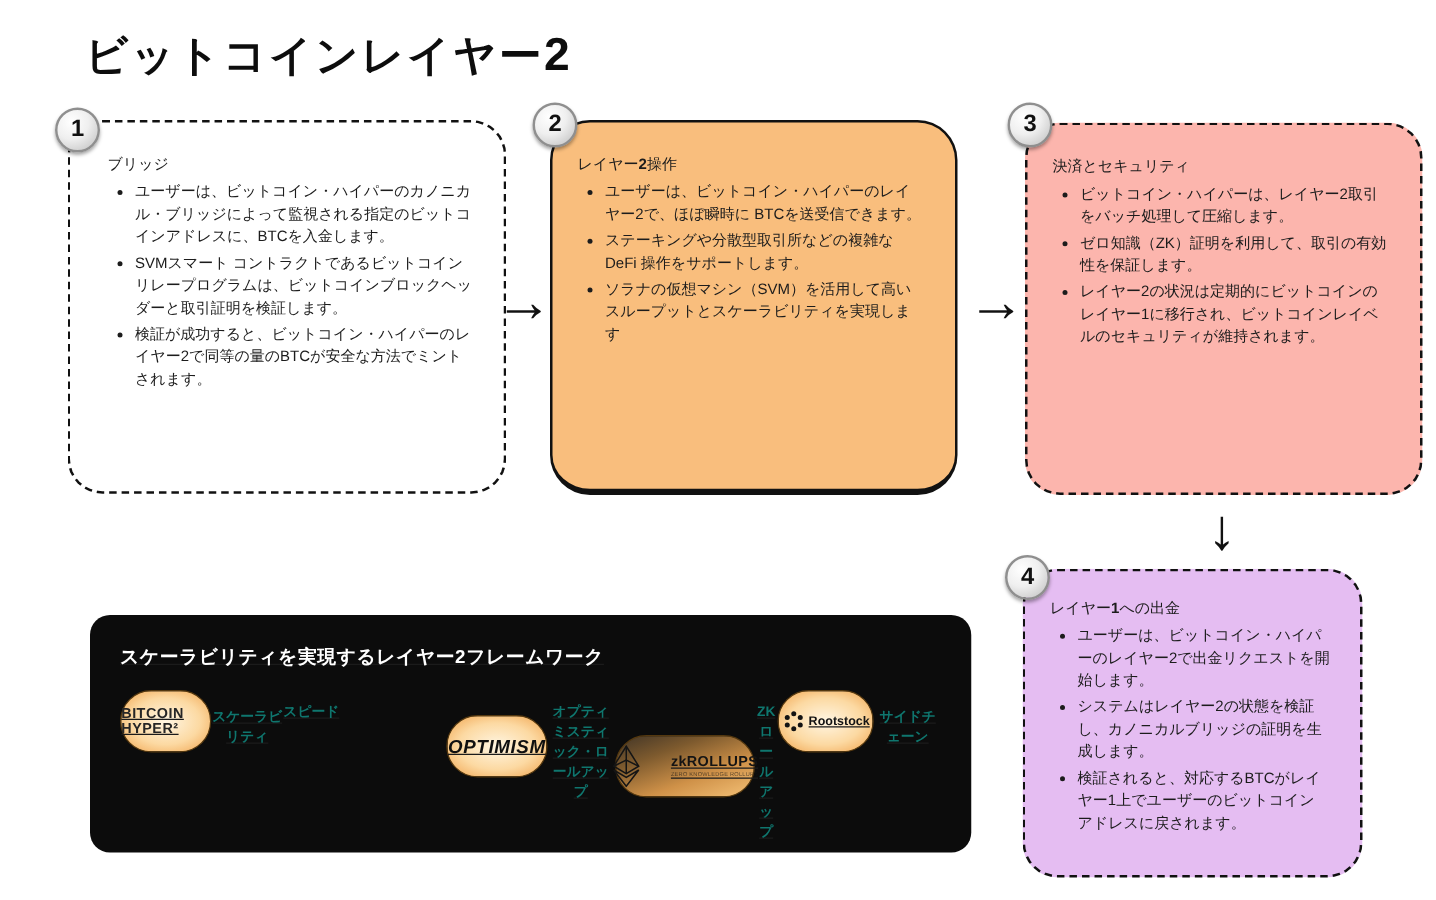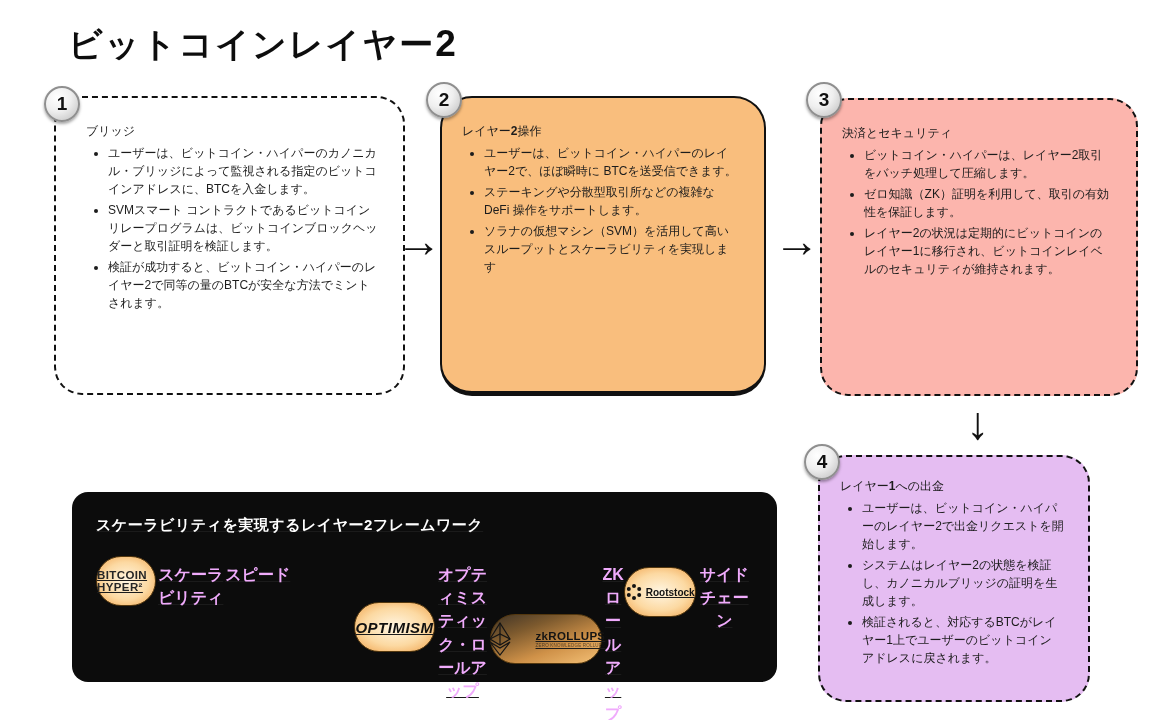--- a/index.html
+++ b/index.html
@@ -61,21 +61,21 @@
   .logo-cell{display:flex;flex-direction:row;align-items:center;width:136px;}
   .pill{
     width:112px;height:50px;border-radius:25px;display:flex;align-items:center;justify-content:center;
     background:radial-gradient(ellipse at center, #fff6e3 0%, #fcd9a2 55%, #f0a24b 100%);
     border:1px solid #54380f;box-sizing:border-box;
   }
   .pill-dark{
     background:linear-gradient(160deg, #413527 0%, #7d5a2e 30%, #cf9148 65%, #f4c177 100%);
     gap:20px;
   }
-  .logo-label{margin-top:11px;color:#f0abfc;font-weight:700;font-size:16px;text-align:center;line-height:1.45;}
+  .logo-label{margin-top:11px;color:#0f766e;font-weight:700;font-size:11px;text-align:center;line-height:1.45;}
   .bh-text{font-weight:800;font-size:11.5px;letter-spacing:0.4px;color:#262626;}
   .ln-circle{width:32px;height:32px;border-radius:50%;background:#241743;display:flex;align-items:center;justify-content:center;flex:0 0 auto;}
   .ln-textcol{margin-left:5px;display:flex;flex-direction:column;align-items:flex-start;}
   .ln-brand{font-size:6.5px;font-weight:700;color:#5a3a12;margin-left:14px;}
   .ln-line{font-family:"Liberation Serif",serif;font-style:italic;font-weight:700;font-size:14px;line-height:1.0;color:#121212;}
   .op-text{font-style:italic;font-weight:800;font-size:15px;letter-spacing:0.5px;color:#101010;text-align:center;}
   .zk-textcol{margin-left:4px;display:flex;flex-direction:column;}
   .zk-text{font-weight:800;font-size:11.5px;color:#141414;letter-spacing:0.3px;}
   .zk-tagline{font-size:4.5px;color:rgba(20,20,20,0.65);letter-spacing:0.2px;margin-top:1px;}
   .rs-text{font-weight:800;font-size:10px;color:#131313;margin-left:3px;}

